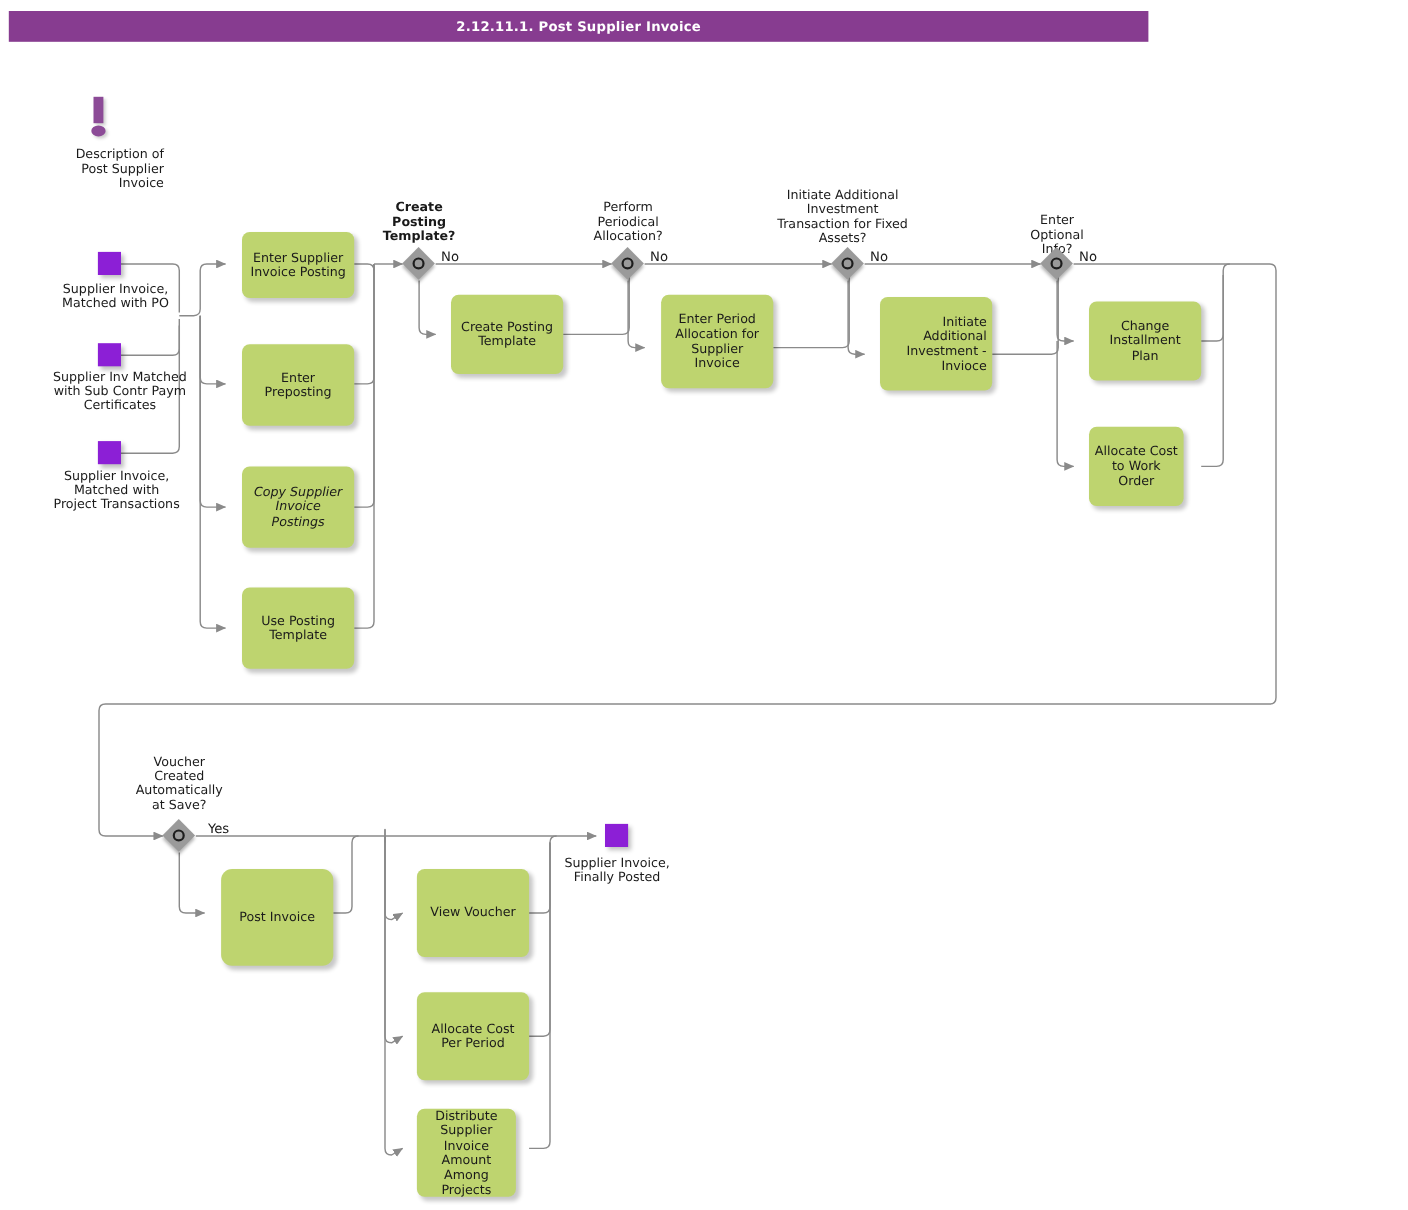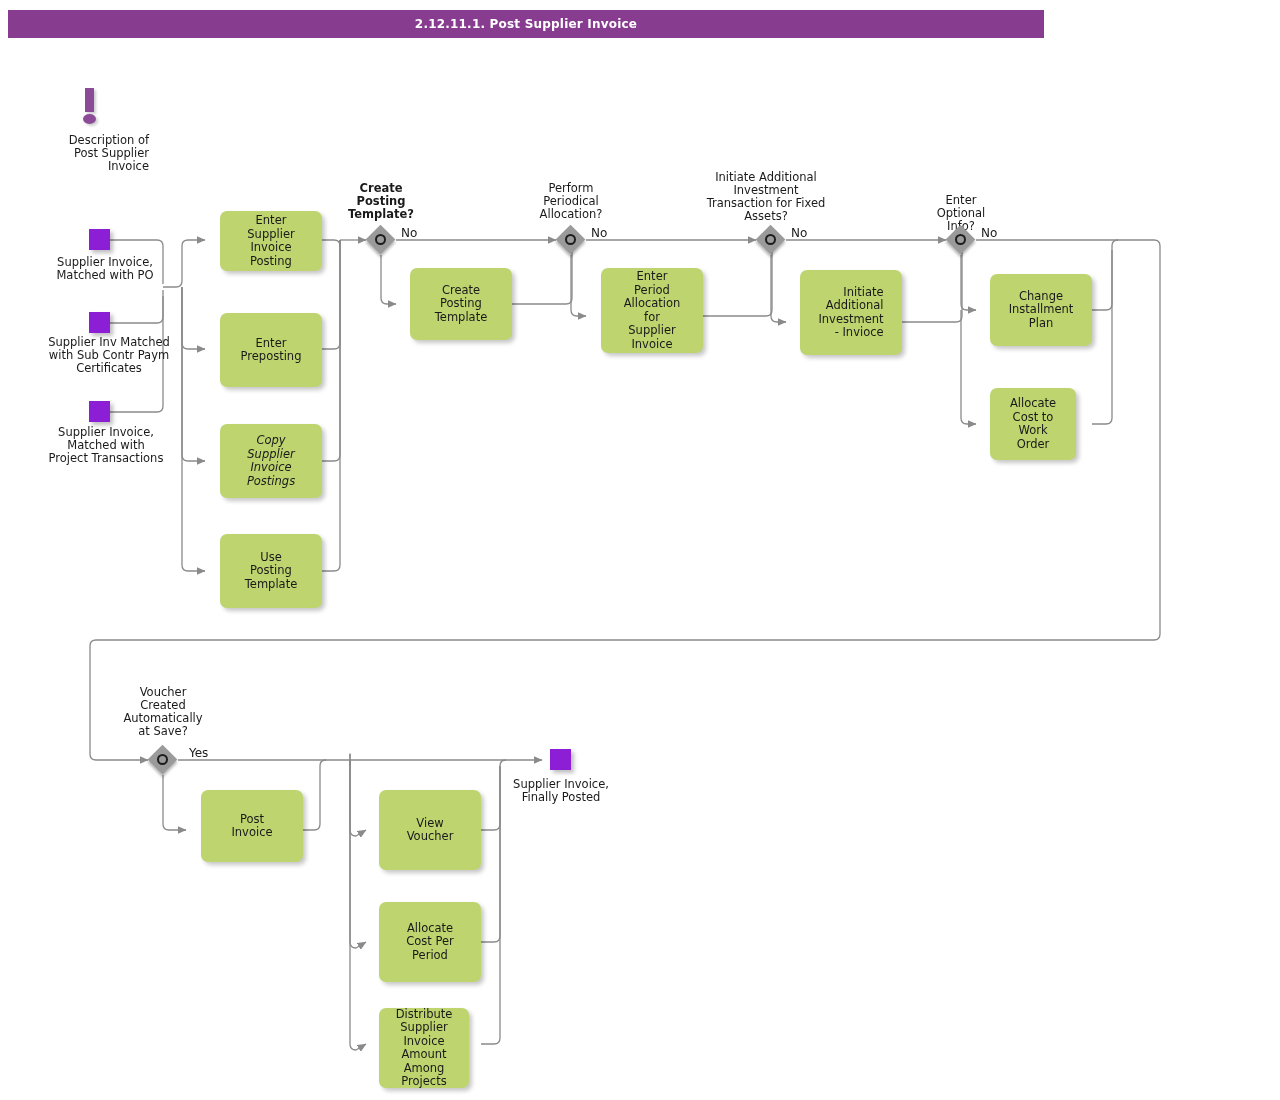--- a/index.html
+++ b/index.html
@@ -52,21 +52,21 @@
     background: #bed46f;
     border-radius: 7px;
     box-shadow: 3px 3px 4px rgba(0,0,0,0.22);
     display: flex;
     align-items: center;
     justify-content: center;
     text-align: center;
     color: #1a1a1a;
     font-size: 11.5px;
     line-height: 13.5px;
-    padding: 2px 19px;
+    padding: 2px 5px;
     box-sizing: border-box;
   }
 
   
   .terminal {
     width: 21px;
     height: 21px;
     background: #8C1FD6;
     box-shadow: 3px 3px 4px rgba(0,0,0,0.25);
   }
@@ -297,21 +297,21 @@
 <div class="caption" style="left:113px; top:686px; width:100px;">Voucher
 Created
 Automatically
 at Save?</div>
 <div class="gateway" style="left:148px; top:745px;">
   <div class="dia"></div>
   <div class="ring"></div>
 </div>
 <div class="branch-label" style="left:189px; top:746px;">Yes</div>
 
-<div class="node task" style="left:201px; top:790px; width:102px; height:72px;">Post Invoice</div>
+<div class="node task" style="left:201px; top:790px; width:102px; height:88px;border-radius:10px;">Post Invoice</div>
 <div class="node task" style="left:379px; top:790px; width:102px; height:80px;">View Voucher</div>
 <div class="node task" style="left:379px; top:902px; width:102px; height:80px;">Allocate Cost
 Per Period</div>
 <div class="node task" style="left:379px; top:1008px; width:90px; height:80px;">Distribute
 Supplier Invoice
 Amount Among
 Projects</div>
 
 <div class="node terminal" style="left:550px; top:749px;"></div>
 <div class="caption" style="left:494px; top:778px; width:134px;">Supplier Invoice,

